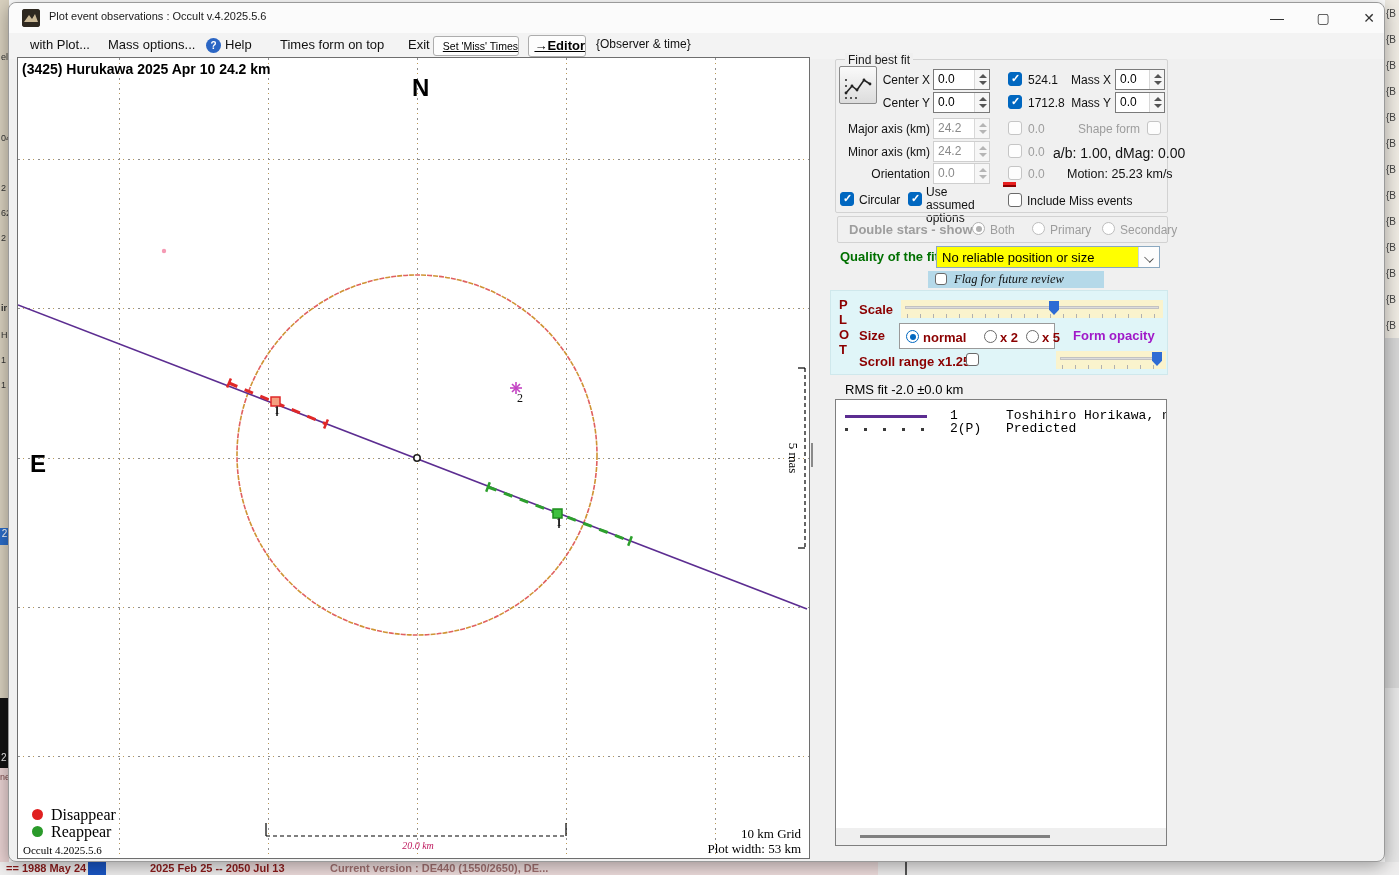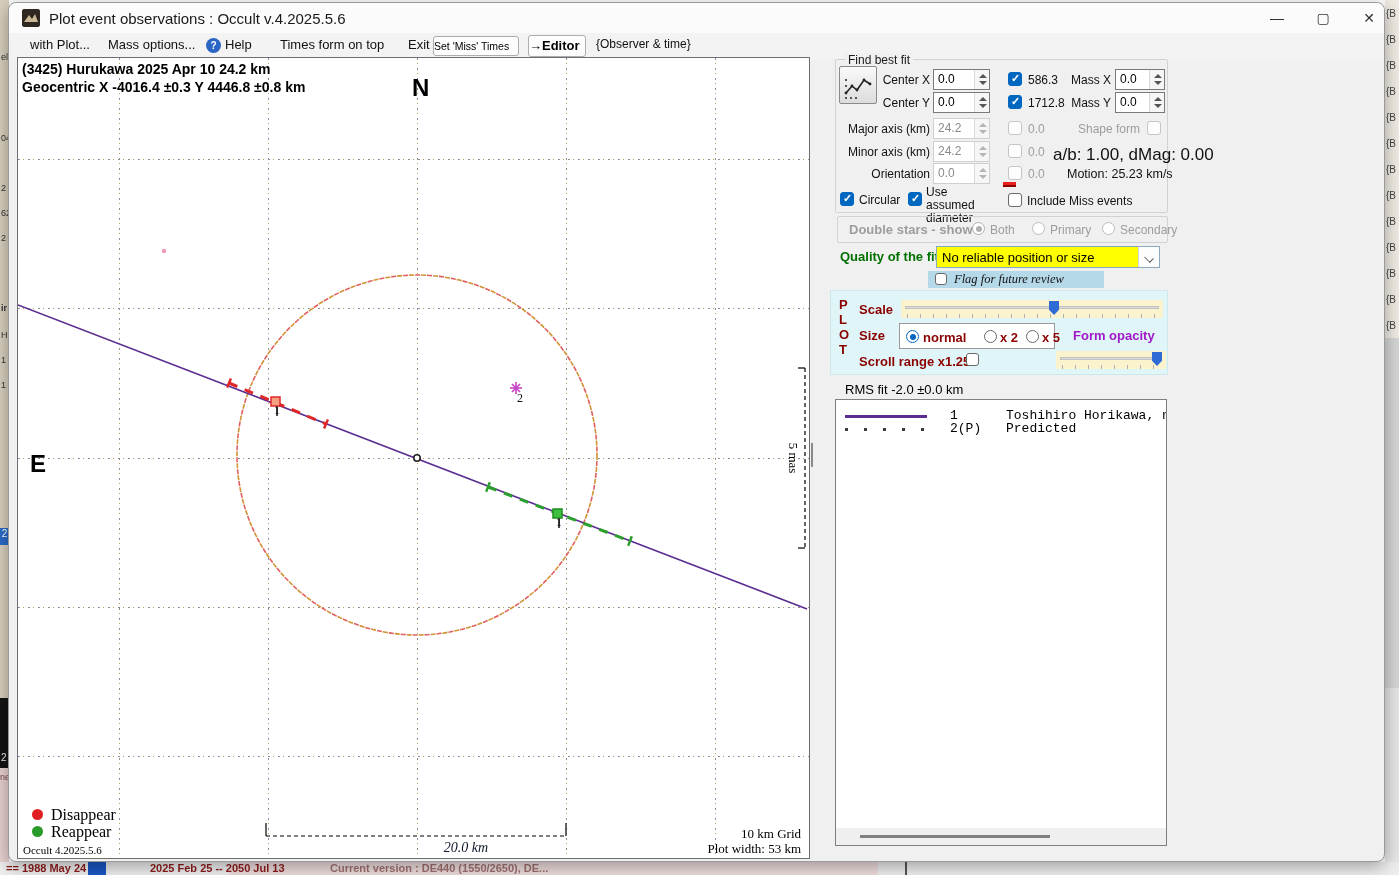--- a/index.html
+++ b/index.html
@@ -25,44 +25,44 @@
   .bg-bottom .t { position:absolute; top:0; white-space:nowrap; }
   .bg-bottom .blue { position:absolute; left:88px; top:0; width:18px; height:13px; background:#1a56c4; }
   .bg-bottom .div { position:absolute; left:905px; top:0; width:2px; height:13px; background:#555; }
 
   
   .win { position:absolute; left:8px; top:2px; width:1377px; height:860px; background:#f0f0f0;
          border:1px solid #9a9a9a; border-radius:8px; box-shadow:0 4px 18px rgba(0,0,0,.35); }
   .titlebar { position:absolute; left:0; top:0; width:100%; height:30px; background:#fbfbfb;
               border-radius:8px 8px 0 0; }
   .app-icon { position:absolute; left:13px; top:6px; width:18px; height:18px; border-radius:3px; background:#2e2820; overflow:hidden; }
-  .title-text { position:absolute; left:40px; top:7px; font-size:15px; color:#1a1a1a; white-space:nowrap; }
+  .title-text { position:absolute; left:40px; top:7px; font-size:11px; color:#1a1a1a; white-space:nowrap; }
   .wbtn { position:absolute; top:0; width:46px; height:30px; text-align:center; line-height:30px;
           font-size:14px; color:#333; }
   .menubar { position:absolute; left:0; top:30px; width:100%; height:26px; background:#f3f3f3; }
   .mitem { position:absolute; top:4px; font-size:13px; color:#111; white-space:nowrap; }
-  .mbtn { position:absolute; border:1px solid #adadad; background:#fdfdfd; border-radius:3px; text-align:left; }
+  .mbtn { position:absolute; border:1px solid #adadad; background:#fdfdfd; border-radius:3px; text-align:right;text-decoration:underline; }
   .help-ic { position:absolute; width:15px; height:15px; border-radius:50%; background:#2b66c4; color:#fff;
              font-size:10px; font-weight:bold; text-align:center; line-height:15px; }
 
   
   .plot { position:absolute; left:8px; top:54px; width:793px; height:802px; background:#fff; border:1px solid #6e6e6e; overflow:hidden; }
   .plot svg { position:absolute; left:0; top:0; }
   .gridv { position:absolute; top:0; width:1px; height:800px;
            background:repeating-linear-gradient(to bottom,#8f8f8f 0 2px,transparent 2px 5px,#bd9a55 5px 6px,transparent 6px 10px); }
   .gridh { position:absolute; left:0; width:791px; height:1px;
            background:repeating-linear-gradient(to right,#8f8f8f 0 2px,transparent 2px 5px,#bd9a55 5px 6px,transparent 6px 10px); }
   .phead { position:absolute; left:4px; top:2px; font-size:14px; font-weight:bold; color:#000; line-height:18px; white-space:nowrap; }
   .ncard { position:absolute; font-size:24px; font-weight:bold; color:#000; }
   .legend { position:absolute; left:14px; top:748px; font-family:"Liberation Serif", serif; font-size:16px; color:#000; }
   .legend .row { display:flex; align-items:center; height:17px; }
   .dot { width:11px; height:11px; border-radius:50%; margin-right:8px; }
   .ver { position:absolute; left:5px; top:786px; font-family:"Liberation Serif", serif; font-size:11px; color:#000; }
-  .sblabel { position:absolute; left:330px; top:782px; width:140px; text-align:right;
-             font-family:"Liberation Serif", serif; font-style:italic; font-size:14px; color:#0f172a; }
+  .sblabel { position:absolute; left:330px; top:782px; width:140px; text-align:center;
+             font-family:"Liberation Serif", serif; font-style:italic; font-size:10px; color:#be185d; }
   .grnote { position:absolute; right:8px; top:768px; text-align:right; font-family:"Liberation Serif", serif;
             font-size:13px; line-height:15px; color:#000; }
   .maslabel { position:absolute; left:752px; top:392px; font-family:"Liberation Serif", serif; font-size:13px;
               color:#000; transform:rotate(90deg); transform-origin:center; width:46px; text-align:center; }
   .chordnum { position:absolute; font-family:"Liberation Serif", serif; font-size:12px; color:#111; }
 
   .splitter { position:absolute; left:802px; top:440px; width:2px; height:24px; background:#8a8a8a; }
 
   
   .grp { position:absolute; border:1px solid #d2d2d2; border-radius:2px; }
@@ -247,21 +247,20 @@
 
       <g stroke="#000" stroke-width="1.2">
         <line x1="780" y1="310" x2="787" y2="310"></line>
         <line x1="780" y1="490" x2="787" y2="490"></line>
         <line x1="787" y1="310" x2="787" y2="490" stroke-dasharray="4 3"></line>
       </g>
     </svg>
 
     <div class="phead">
       <div>(3425) Hurukawa  2025 Apr 10   24.2 km</div>
-      <div>Geocentric  X  -4016.4 ±0.3  Y 4446.8 ±0.8 km</div>
     </div>
     <span class="ncard" style="left:394px;top:16px">N</span>
     <span class="ncard" style="left:12px;top:392px">E</span>
     <span class="chordnum" style="left:256px;top:345px">1</span>
     <span class="chordnum" style="left:538px;top:457px">1</span>
     <span class="chordnum" style="left:499px;top:333px">2</span>
     <span class="maslabel">5 mas</span>
     <span class="sblabel">20.0 km</span>
     <div class="grnote">
       <div>10 km Grid</div>
@@ -306,21 +305,21 @@
 
   <span class="lbl r" style="left:850px;top:70px;width:71px">Center X</span>
   <span class="spin" style="left:924px;top:66px;width:57px">
         <span class="v">0.0</span>
         <span class="btns">
           <i class="u"></i>
           <i class="d"></i>
         </span>
       </span>
   <span class="cb on" style="left:999px;top:69px"></span>
-  <span class="lbl" style="left:1019px;top:70px">586.3</span>
+  <span class="lbl" style="left:1019px;top:70px">524.1</span>
   <span class="lbl r" style="left:1058px;top:70px;width:44px">Mass X</span>
   <span class="spin" style="left:1106px;top:66px;width:50px">
         <span class="v">0.0</span>
         <span class="btns">
           <i class="u"></i>
           <i class="d"></i>
         </span>
       </span>
 
   <span class="lbl r" style="left:850px;top:93px;width:71px">Center Y</span>
@@ -358,39 +357,39 @@
   <span class="lbl r" style="left:826px;top:142px;width:95px">Minor axis (km)</span>
   <span class="spin dis" style="left:924px;top:138px;width:57px">
         <span class="v">24.2</span>
         <span class="btns">
           <i class="u"></i>
           <i class="d"></i>
         </span>
       </span>
   <span class="cb dis" style="left:999px;top:141px"></span>
   <span class="lbl dis" style="left:1019px;top:142px">0.0</span>
-  <span class="lbl" style="left:1044px;top:142px;font-size:17px">a/b: 1.00, dMag: 0.00</span>
+  <span class="lbl" style="left:1044px;top:142px;font-size:14px">a/b: 1.00, dMag: 0.00</span>
 
   <span class="lbl r" style="left:826px;top:164px;width:95px">Orientation</span>
   <span class="spin dis" style="left:924px;top:160px;width:57px">
         <span class="v">0.0</span>
         <span class="btns">
           <i class="u"></i>
           <i class="d"></i>
         </span>
       </span>
   <span class="cb dis" style="left:999px;top:163px"></span>
   <span class="lbl dis" style="left:1019px;top:164px">0.0</span>
   <span class="lbl" style="left:1058px;top:164px;font-size:12.5px">Motion: 25.23 km/s</span>
 
   <span class="redmark"></span>
   <span class="cb on" style="left:831px;top:189px"></span>
   <span class="lbl" style="left:850px;top:190px">Circular</span>
   <span class="cb on" style="left:899px;top:189px"></span>
-  <span class="lbl" style="left:917px;top:183px;width:72px;white-space:normal;line-height:13px">Use assumed diameter</span>
+  <span class="lbl" style="left:917px;top:183px;width:72px;white-space:normal;line-height:13px">Use assumed options</span>
   <span class="cb" style="left:999px;top:190px"></span>
   <span class="lbl" style="left:1018px;top:191px">Include Miss events</span>
 
   <div class="grp" style="left:828px;top:213px;width:331px;height:27px"></div>
   <span class="lbl dis" style="left:840px;top:219px;font-weight:bold;font-size:13px">Double stars - show</span>
   <span class="radio dis sel" style="left:963px;top:219px"></span>
   <span class="lbl dis" style="left:981px;top:220px">Both</span>
   <span class="radio dis" style="left:1023px;top:219px"></span>
   <span class="lbl dis" style="left:1041px;top:220px">Primary</span>
   <span class="radio dis" style="left:1093px;top:219px"></span>

